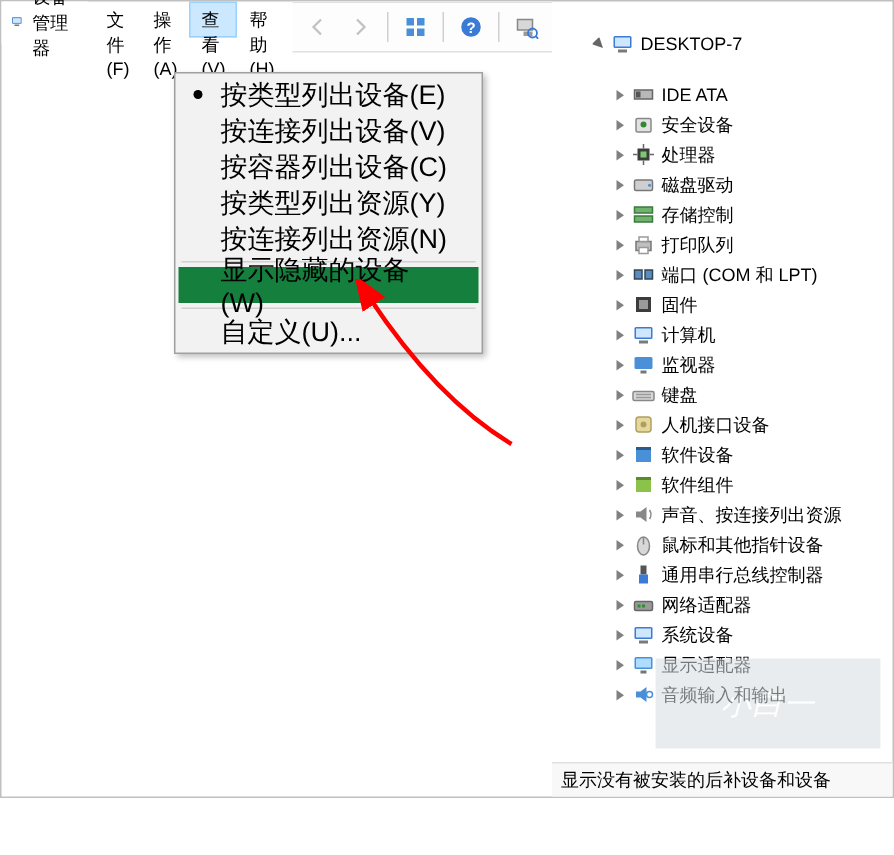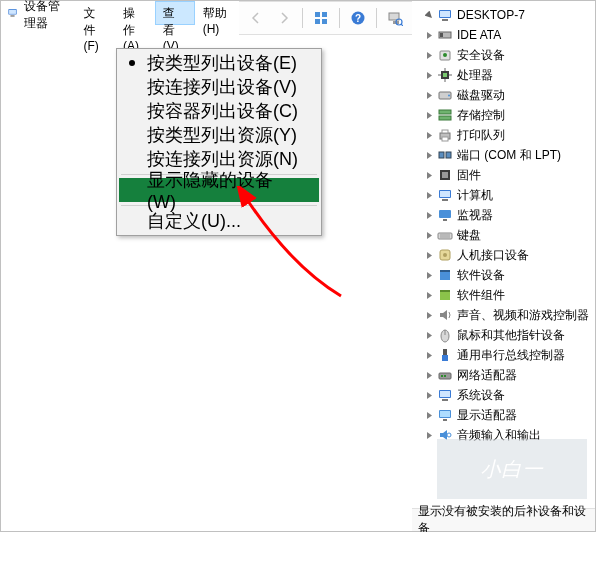--- a/index.html
+++ b/index.html
@@ -8,21 +8,21 @@
 .titlebar .ticon{width:16px;height:16px;margin-right:6px}
 .menubar{height:24px;display:flex;align-items:stretch;padding:0 4px;font-size:12px}
 .menubar .mitem{padding:4px 8px;cursor:default}
 .menubar .mitem.selected{background:#cce8ff;border:1px solid #99d1ff;padding:3px 7px}
 .toolbar{height:32px;border-top:1px solid #e0e0e0;border-bottom:1px solid #e0e0e0;display:flex;align-items:center;padding:0 4px;gap:2px;background:#fdfdfd}
 .toolbar .tbtn{width:24px;height:24px;display:flex;align-items:center;justify-content:center;border:1px solid transparent}
 .toolbar .tbtn.disabled{opacity:.35}
 .toolbar .sep{width:1px;height:20px;background:#d0d0d0;margin:0 3px}
 .body{flex:1;display:flex;flex-direction:column;min-height:0}
 .treepane{flex:1;overflow:auto;padding:4px 0 4px 2px}
-.tree ul{list-style:none;margin:0;padding:0}
+.tree ul{list-style:none;margin:14px;padding:0}
 .tree>ul>li{padding-left:8px}
 .tree li{white-space:nowrap}
 .row{display:flex;align-items:center;height:20px;padding-right:6px}
 .twisty{width:14px;height:14px;display:flex;align-items:center;justify-content:center;margin-right:1px;cursor:default}
 .twisty svg{width:9px;height:9px}
 .nicon{width:16px;height:16px;margin-right:4px;display:flex;align-items:center;justify-content:center}
 .nicon svg{width:16px;height:16px}
 .children{padding-left:20px}
 .status{height:22px;border-top:1px solid #e0e0e0;display:flex;align-items:center;padding:0 6px;background:#f8f8f8;font-size:12px}
 
@@ -354,21 +354,21 @@
                     <svg viewBox="0 0 9 9">
                       <path d="M2 1 L7 4.5 L2 8 Z" fill="#808080"></path>
                     </svg>
                   </span>
     <span class="nicon">
                     <svg viewBox="0 0 16 16">
                       <path d="M3 6 L6 6 L10 3 L10 13 L6 10 L3 10 Z" fill="#888"></path>
                       <path d="M12 5 Q14 8 12 11" stroke="#888" fill="none"></path>
                     </svg>
                   </span>
-    <span>声音、视频和游戏控制器</span>
+    <span>声音、按连接列出资源</span>
   </div>
               </li>
               <li>
                 <div class="row">
     <span class="twisty">
                     <svg viewBox="0 0 9 9">
                       <path d="M2 1 L7 4.5 L2 8 Z" fill="#808080"></path>
                     </svg>
                   </span>
     <span class="nicon">

